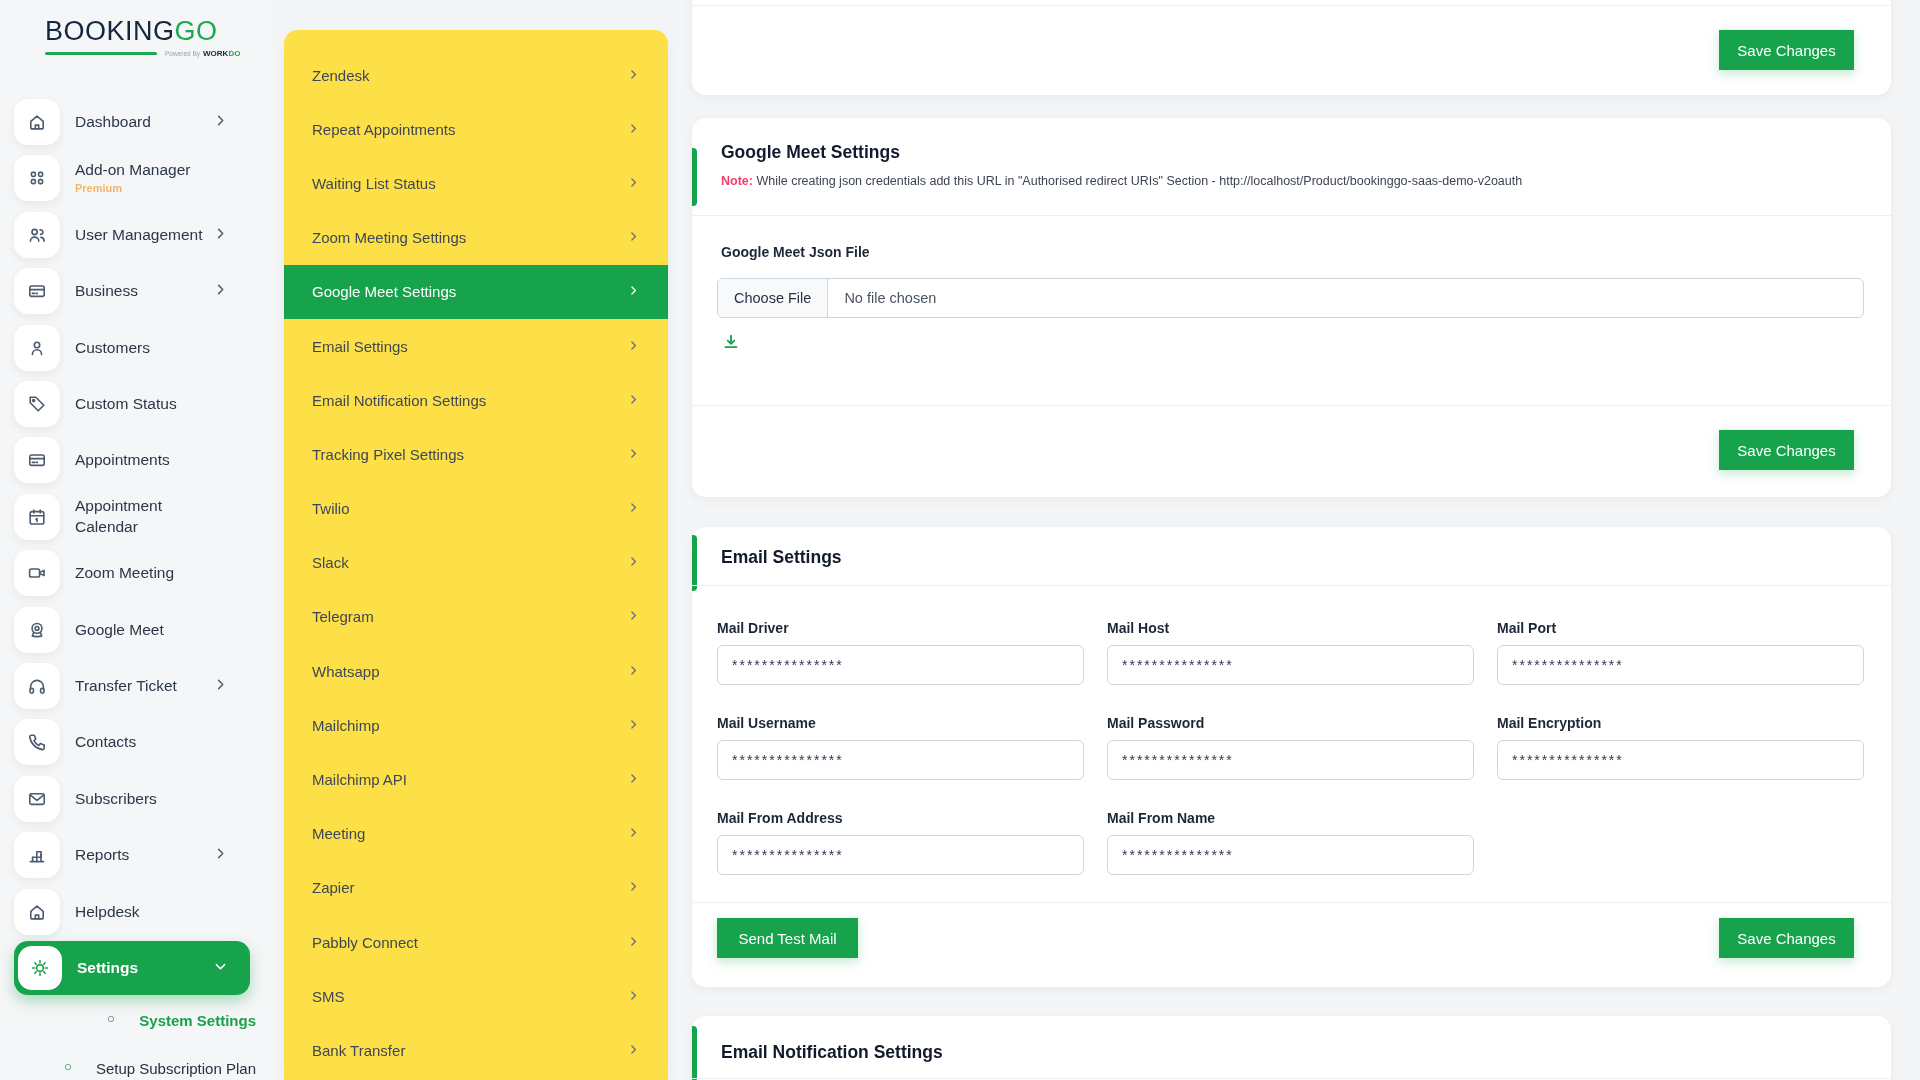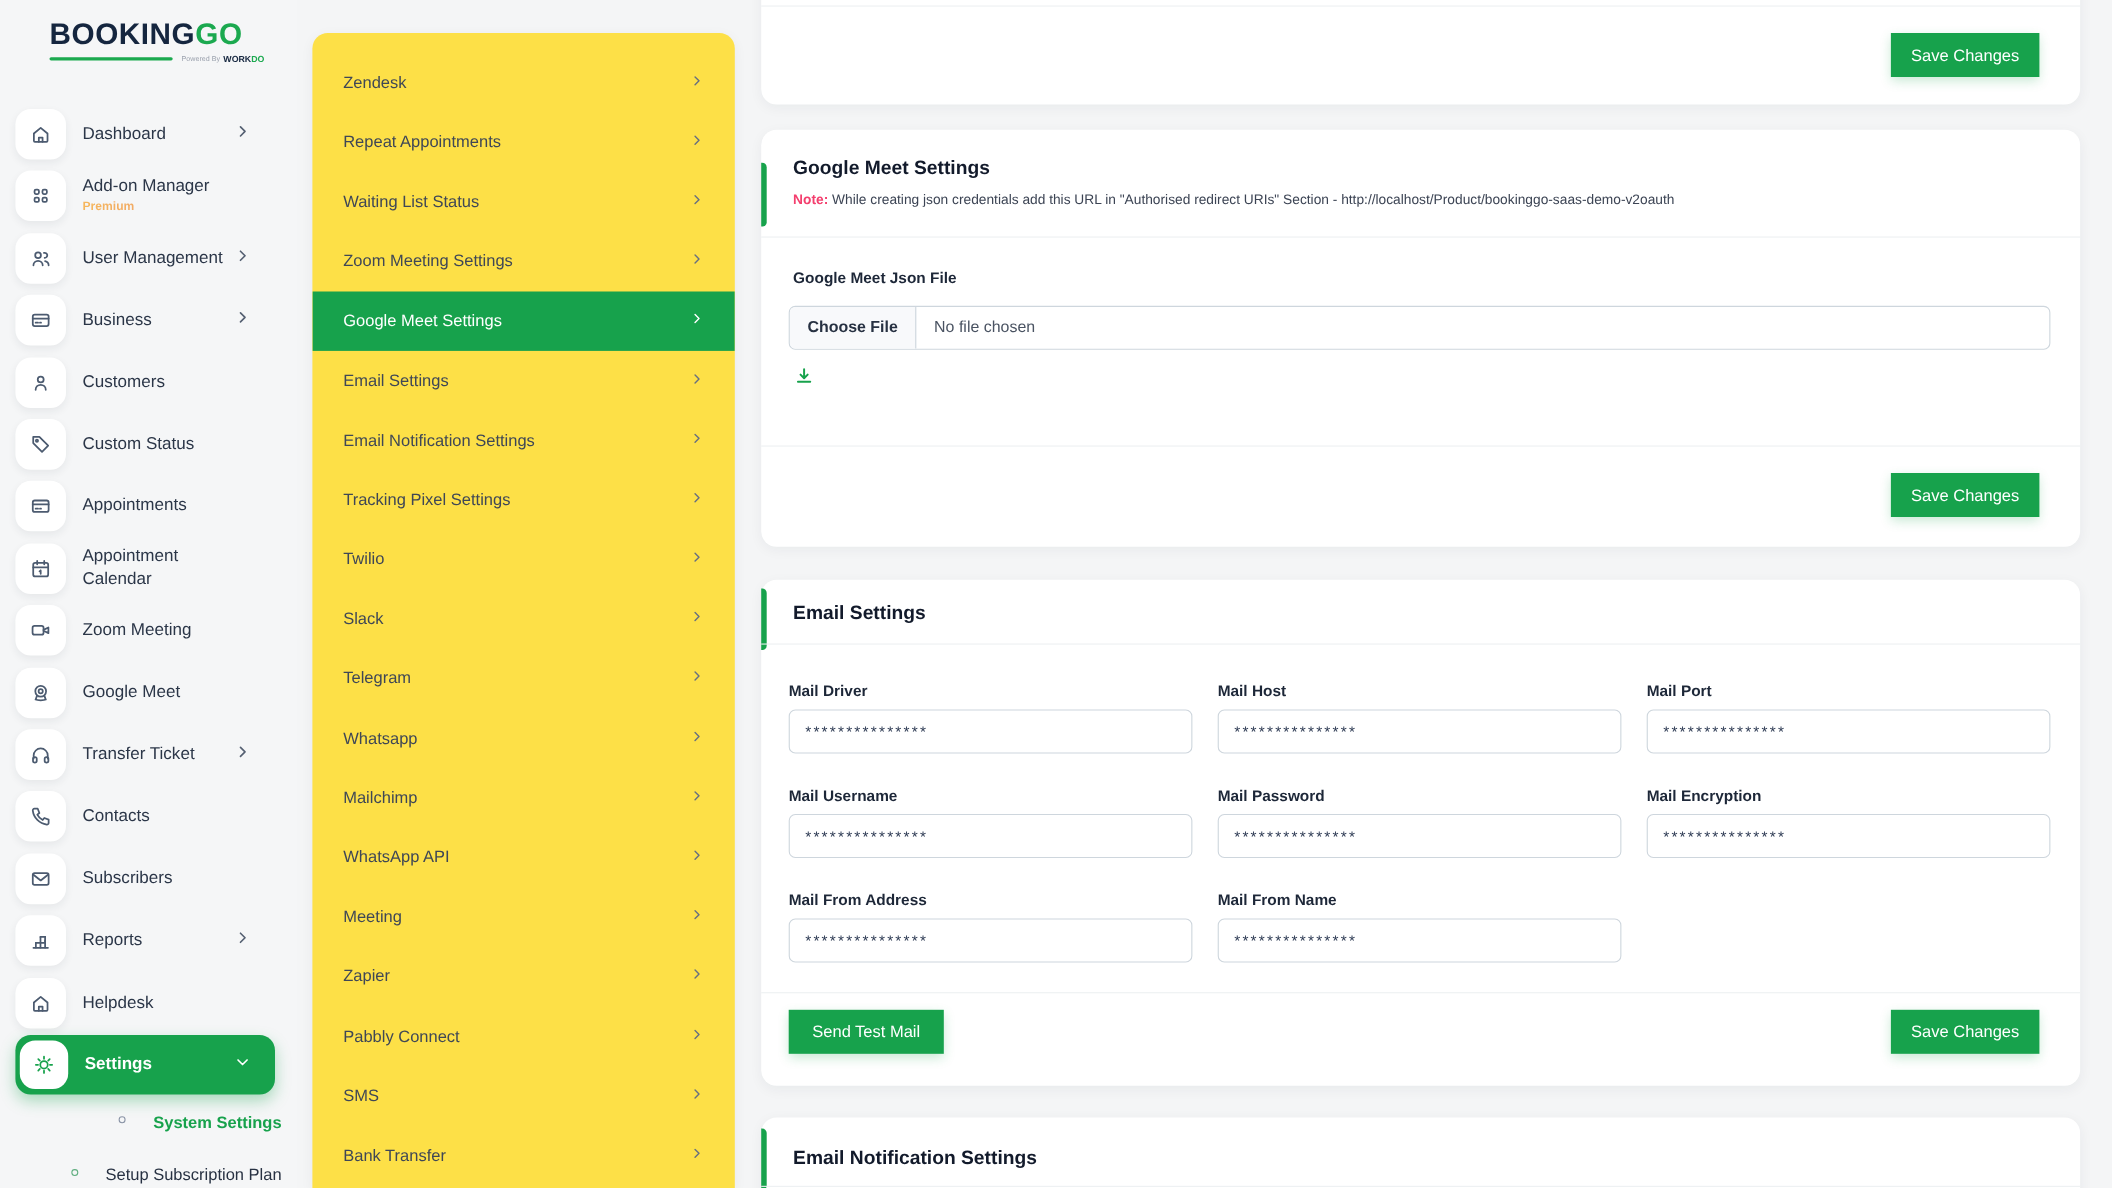--- a/index.html
+++ b/index.html
@@ -2,21 +2,21 @@
 <html><head>
 <meta charset="utf-8">
 <style>
   * { margin:0; padding:0; box-sizing:border-box; }
   html,body { width:1920px; height:1080px; overflow:hidden; background:#f4f5f6;
     font-family:"Liberation Sans", sans-serif; }
 
   
   .sidebar { position:absolute; left:0; top:0; width:270px; height:1080px; background:#f5f6f7; }
   .logo { position:absolute; left:45px; top:16px; }
-  .logo-text { font-size:27px; font-weight:700; letter-spacing:.5px; color:#15263f; }
+  .logo-text { font-size:27px; font-weight:400; letter-spacing:.5px; color:#15263f; }
   .logo-text .accent { color:#1ba94f; }
   .logo-sub { display:flex; align-items:center; margin-top:2px; }
   .logo-rule { width:112px; height:3px; background:#1ba94f; border-radius:2px; }
   .powered { font-size:6.5px; color:#9aa1ad; margin-left:8px; }
   .powered-brand { font-size:8px; font-weight:800; color:#15263f; margin-left:3px; }
   .powered-brand .accent { color:#1ba94f; }
 
   .nav-item { position:absolute; left:14px; width:236px; height:46px;
     display:flex; align-items:center; padding-right:22px; cursor:pointer; }
   .icon-box { width:46px; height:46px; background:#ffffff; border-radius:14px; flex:none;
@@ -68,21 +68,21 @@
 
   .field-label { font-size:14px; font-weight:700; color:#1d2738; }
   .text-input { width:100%; height:40px; border:1px solid #ced6dd; border-radius:6px;
     padding:0 14px; font-family:"Liberation Sans",sans-serif; font-size:14px;
     letter-spacing:2px; color:#2d3a53; background:#fff; outline:none; }
 
   .file-input { position:absolute; left:25px; right:27px; top:160px; height:40px;
     border:1px solid #ced6dd; border-radius:6px; display:flex; align-items:stretch;
     overflow:hidden; background:#fff; cursor:pointer; }
   .file-btn { background:#f8f9fb; border-right:1px solid #ced6dd; padding:0 16px;
-    display:flex; align-items:center; font-size:14.5px; color:#273142;font-weight:bold; }
+    display:flex; align-items:center; font-size:14.5px; color:#273142; }
   .file-text { display:flex; align-items:center; padding-left:16px; font-size:14.5px; color:#4a5362; }
 
   .grid { position:absolute; left:25px; right:27px; top:93px;
     display:grid; grid-template-columns:repeat(3,1fr); column-gap:23px; row-gap:30px; }
   .field .field-label { display:block; margin-bottom:9px; }
 </style>
 </head>
 <body>
 
 <svg width="0" height="0" style="position:absolute">
@@ -408,21 +408,21 @@
           <use href="#i-chev-right"></use>
         </svg></span>
     </div>
   <div class="sm-item">
       <span>Mailchimp</span>
       <span class="sm-chev"><svg width="13" height="13" viewBox="0 0 20 20">
           <use href="#i-chev-right"></use>
         </svg></span>
     </div>
   <div class="sm-item">
-      <span>WhatsApp API</span>
+      <span>Mailchimp API</span>
       <span class="sm-chev"><svg width="13" height="13" viewBox="0 0 20 20">
           <use href="#i-chev-right"></use>
         </svg></span>
     </div>
   <div class="sm-item">
       <span>Meeting</span>
       <span class="sm-chev"><svg width="13" height="13" viewBox="0 0 20 20">
           <use href="#i-chev-right"></use>
         </svg></span>
     </div>

